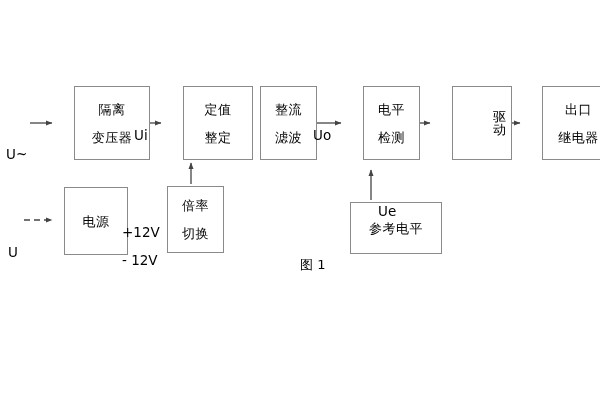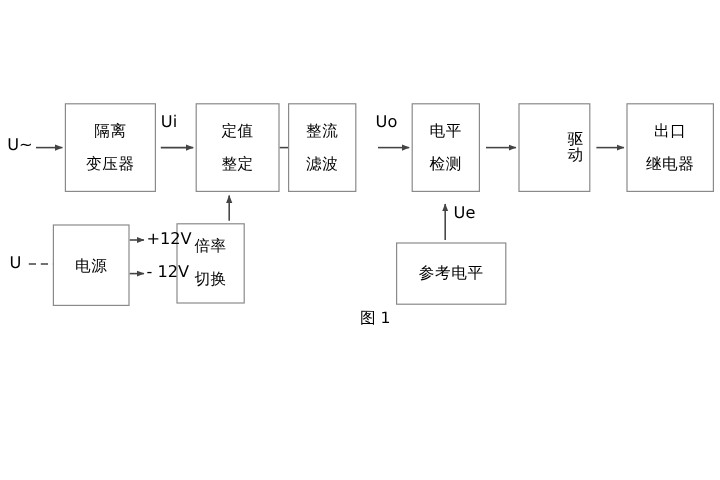--- a/index.html
+++ b/index.html
@@ -28,33 +28,35 @@
     border: 1px solid #8a8a8a;
     background: #ffffff;
     display: flex;
     flex-direction: column;
     align-items: center;
     justify-content: center;
     font-size: 13px;
     line-height: 1.0;
     color: #000000;
     letter-spacing: 0.5px;
+    margin-left: 20px;
   }
   .box .ln {
     display: block;
   }
   .box .ln + .ln {
     margin-top: 15px;
   }
   .lbl {
     position: absolute;
     font-size: 13px;
     color: #000000;
     white-space: nowrap;
     line-height: 1;
+    margin-top: 33px;
   }
   .lbl-lat {
     font-family: "DejaVu Sans", "Liberation Sans", sans-serif;
     font-size: 13.5px;
   }
   .caption {
     position: absolute;
     font-size: 13px;
     color: #000000;
     white-space: nowrap;

